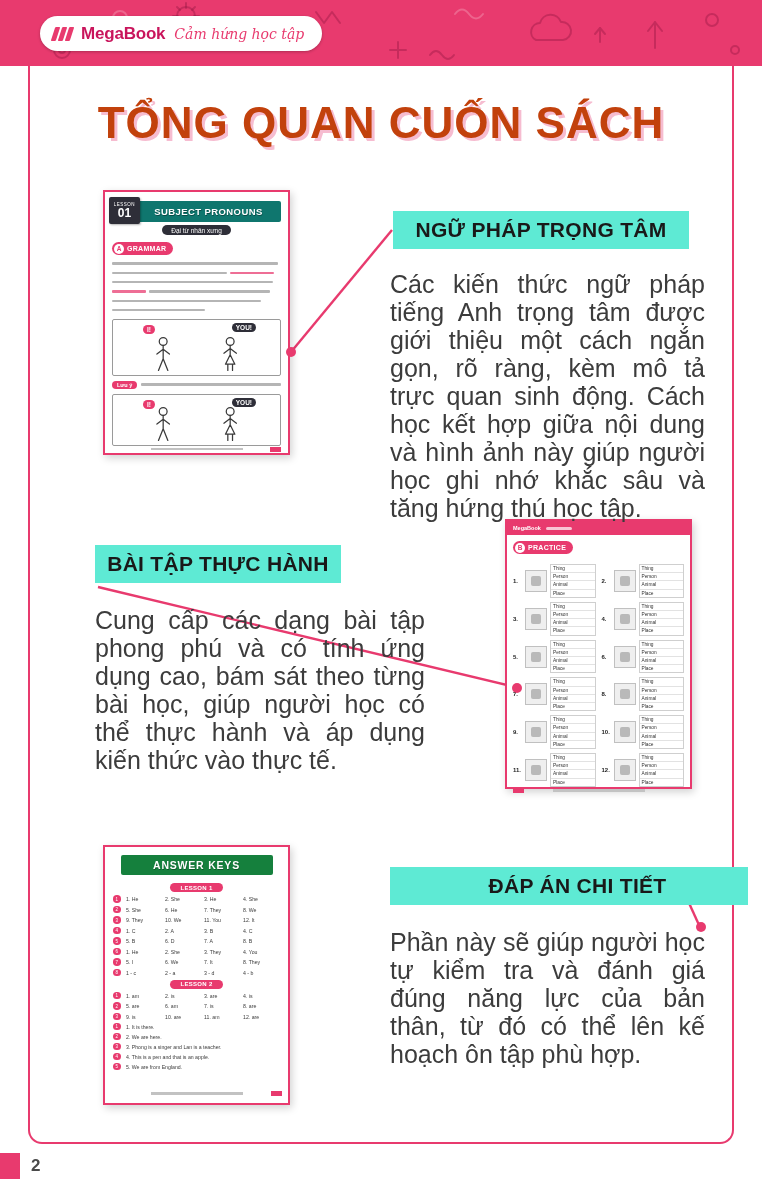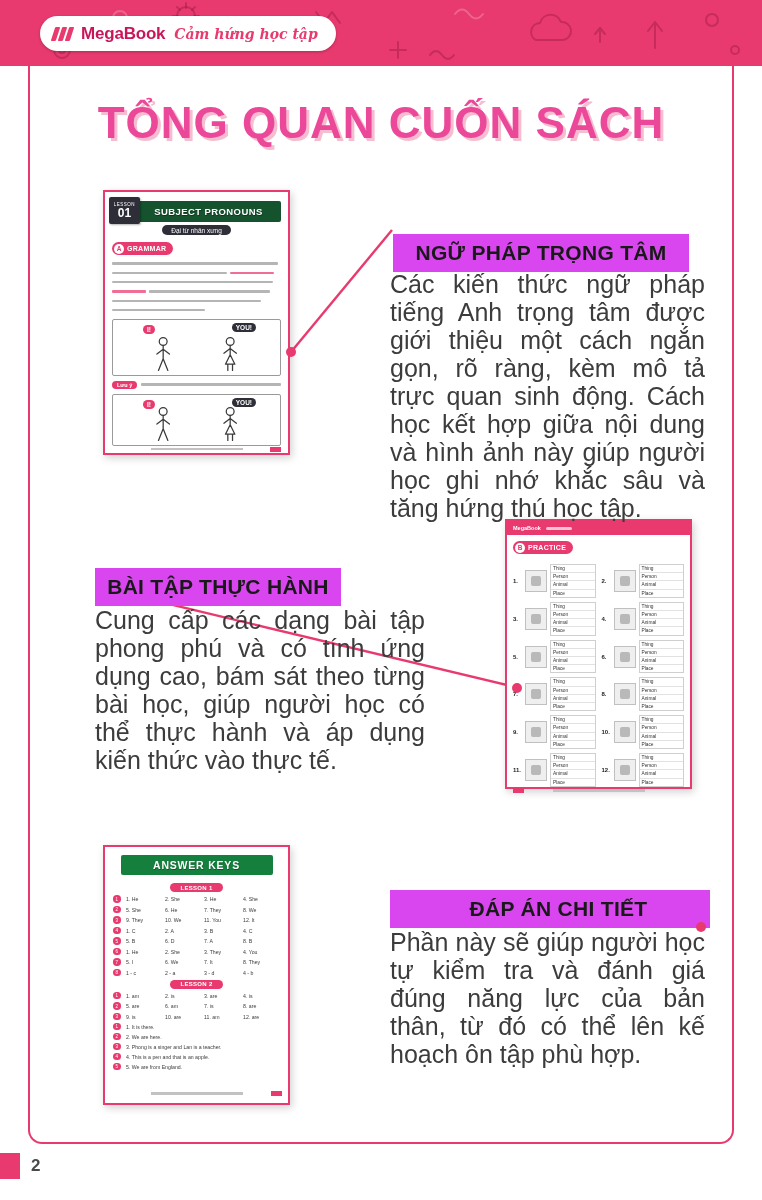--- a/index.html
+++ b/index.html
@@ -14,64 +14,64 @@
   .band { position:absolute; top:0; left:0; width:762px; height:66px; background:#e83a6e; z-index:4; }
   .doodles { position:absolute; inset:0; width:100%; height:100%; }
   .logo-pill {
     position:absolute; left:40px; top:16px; height:35px; background:#fff; border-radius:18px;
     display:flex; align-items:center; gap:9px; padding:0 18px 0 13px;
     box-shadow:0 1px 3px rgba(0,0,0,.25); z-index:5;
   }
   .logo-mark { display:flex; gap:2px; align-items:center; }
   .logo-mark i { display:block; width:5px; height:14px; background:#e83a6e; transform:skewX(-18deg); border-radius:1px; }
   .logo-text { font-weight:bold; font-size:17px; color:#c9155c; letter-spacing:-0.2px; }
-  .slogan { font-family:"DejaVu Serif", serif; font-style:italic; font-weight:bold; font-size:14px; color:#e83a6e; }
+  .slogan { font-family:"DejaVu Serif", serif; font-style:italic; font-weight:normal; font-size:14px; color:#e83a6e; }
 
   
   .frame {
     position:absolute; left:28px; top:64px; width:706px; height:1080px;
     border:2px solid #e83a6e; border-top:none; border-radius:0 0 14px 14px; z-index:0;
   }
   .title {
     position:absolute; top:98px; left:0; width:762px; text-align:center; z-index:3;
-    font-size:44px; font-weight:800; color:#ec4899; letter-spacing:1px;
+    font-size:44px; font-weight:800; color:#c2410c; letter-spacing:1px;
     text-shadow:3px 3px 0 #f6bcd0;
   }
 
   
   .connector-lines { position:absolute; inset:0; width:762px; height:1200px; pointer-events:none; z-index:1; }
   .connector-dots  { position:absolute; inset:0; width:762px; height:1200px; pointer-events:none; z-index:9; }
 
   
   .heading {
-    position:absolute; background:#d946ef; display:flex; align-items:center; justify-content:center;
-    font-size:21px; font-weight:bold; color:#191919; letter-spacing:.3px; z-index:3;margin-top:23px;
+    position:absolute; background:#5eead4; display:flex; align-items:center; justify-content:center;
+    font-size:21px; font-weight:bold; color:#191919; letter-spacing:.3px; z-index:3;
   }
   .h1box { left:393px; top:211px; width:296px; height:38px; }
   .h2box { left:95px;  top:545px; width:246px; height:38px; }
-  .h3box { left:390px; top:867px; width:320px; height:38px;padding-left:17px; }
+  .h3box { left:390px; top:867px; width:358px; height:38px;padding-left:17px; }
   .body { position:absolute; font-size:25px; line-height:28px; color:#3c3c3c; text-align:justify; z-index:3; }
   .b1 { left:390px; top:270px; width:315px; }
   .b2 { left:95px;  top:606px; width:330px; }
   .b3 { left:390px; top:928px; width:315px; }
 
   
   .thumb {
     position:absolute; background:#fff; border:2px solid #e83a6e;
     box-shadow:2px 3px 8px rgba(0,0,0,.18); z-index:2;
     display:flex; flex-direction:column;
   }
   .thumb1 { left:103px; top:190px; width:187px; height:265px; padding:7px; }
   .thumb2 { left:505px; top:519px; width:187px; height:270px; padding:6px; }
   .thumb3 { left:103px; top:845px; width:187px; height:260px; padding:6px; }
 
   
   .t1-head { position:relative; margin-top:2px; height:25px; }
   .t1-band {
-    margin-left:24px; height:21px; background:#14532d; color:#fff; border-radius:2px;
+    margin-left:24px; height:21px; background:#0f766e; color:#fff; border-radius:2px;
     font-size:9.5px; font-weight:bold; text-align:center; line-height:21px; letter-spacing:.4px;
     text-shadow:.5px .5px 0 rgba(0,0,0,.35);
   }
   .t1-badge {
     position:absolute; left:-3px; top:-4px; width:31px; height:27px; background:#2e2e38; color:#fff;
     border-radius:2px; display:flex; flex-direction:column; align-items:center; justify-content:center;
     box-shadow:1px 1px 2px rgba(0,0,0,.3);
   }
   .t1-badge-l { font-size:4.5px; letter-spacing:.5px; }
   .t1-badge-n { font-size:12px; font-weight:bold; line-height:12px; }

